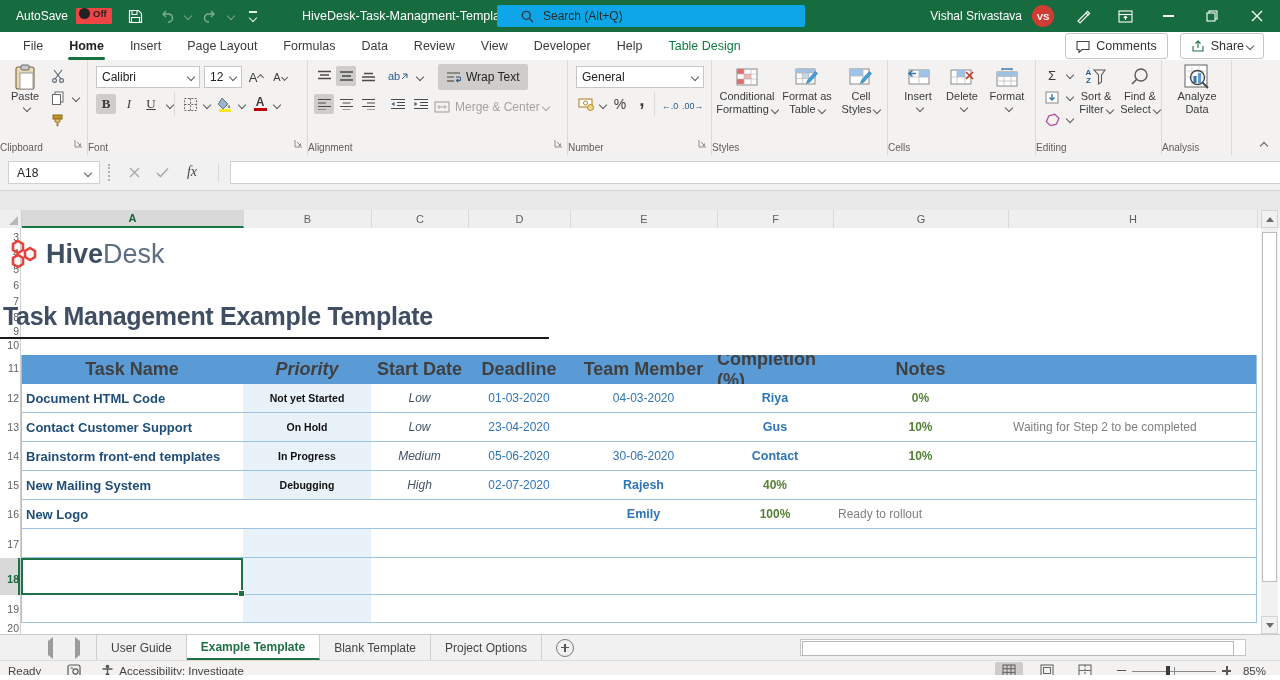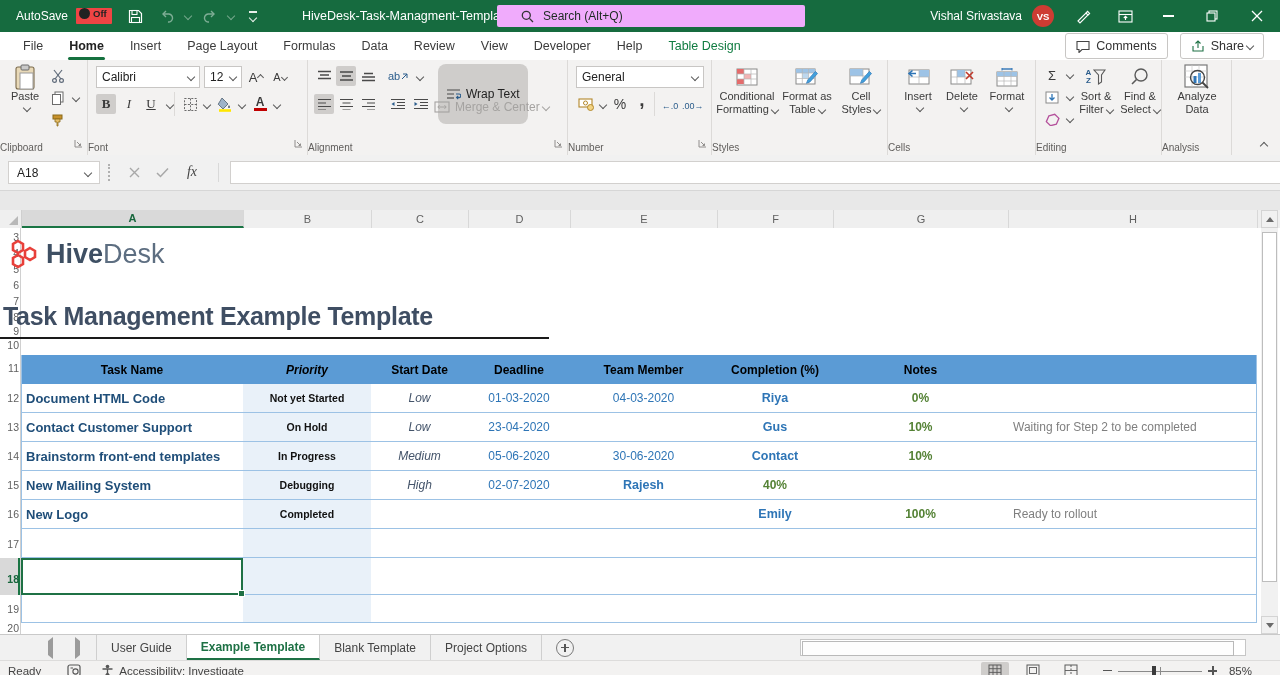--- a/index.html
+++ b/index.html
@@ -8,21 +8,21 @@
   .flex{display:flex;align-items:center}
   .chev{display:inline-block;width:5px;height:5px;border-right:1.4px solid #5a5a5a;border-bottom:1.4px solid #5a5a5a;transform:rotate(45deg);margin-left:3px;flex:none}
   .chev.w{border-color:#e8f0ea}
   .chev.up{transform:rotate(-135deg)}
   
   #titlebar{position:absolute;left:0;top:0;width:1280px;height:32px;background:#166b3f;display:flex;align-items:center;color:#fff}
   #autosave-toggle{width:36px;height:16px;background:#ef4444;border-radius:1px;margin-left:8px;display:flex;align-items:flex-start}
   #autosave-knob{width:11px;height:11px;border-radius:50%;background:#222;margin-left:3px}
   #autosave-state{font-size:9.5px;color:#222;margin-left:3px;font-weight:bold}
   .tb-btn{height:32px;display:flex;align-items:center;justify-content:center}
-  #searchbox{position:absolute;left:497px;top:5px;width:308px;height:22px;background:#f0abfc;border-radius:2px;display:flex;align-items:center;color:#1d2b22;font-size:12px}
+  #searchbox{position:absolute;left:497px;top:5px;width:308px;height:22px;background:#0ea5e9;border-radius:2px;display:flex;align-items:center;color:#1d2b22;font-size:12px}
   #user-avatar{width:22px;height:22px;border-radius:50%;background:#ce3c33;color:#fff;font-size:9.5px;font-weight:bold;display:flex;align-items:center;justify-content:center;margin-left:10px}
   
   #tabsrow{position:absolute;left:0;top:32px;width:1280px;height:28px;background:#fff;display:flex;align-items:center;padding-left:10px;box-sizing:border-box}
   .rtab{padding:0 13px;font-size:12.5px;color:#3b3b3b;height:28px;display:flex;align-items:center;position:relative}
   .rtab.active{font-weight:bold;color:#222}
   .rtab.active::after{content:"";position:absolute;left:12px;right:12px;bottom:0;height:3px;background:#15713f;border-radius:2px}
   .rtab.ctx{color:#107c41}
   .pill-btn{height:24px;border:1px solid #c8c6c4;border-radius:3px;background:#fff;display:flex;align-items:center;padding:0 10px;font-size:12.5px;color:#333;margin-left:12px}
   
   #ribbon{position:absolute;left:0;top:60px;width:1280px;height:95px;background:#f3f2f1;border-bottom:1px solid #d8d6d4}
@@ -49,21 +49,21 @@
   #corner::after{content:"";position:absolute;right:3px;bottom:3px;border-left:9px solid transparent;border-bottom:9px solid #b8b8b8}
   
   #sheetarea{position:absolute;left:0;top:228px;width:1280px;height:406px;background:#fff}
   #rowhdrcol{position:absolute;left:0;top:0;width:21px;height:406px;border-right:1px solid #d0d0d0;box-sizing:border-box;background:#fff}
   .rowh{position:absolute;left:0;width:19px;text-align:right;font-size:10.5px;color:#5f5f5f}
   .rowh.sel{color:#17663c;font-weight:bold}
   #rowh18bg{position:absolute;left:0;top:330px;width:20px;height:37px;background:#d9d9d9;border-right:2px solid #1a7544;box-sizing:border-box}
   .trow{position:absolute;left:21px;width:1236px;display:grid;grid-template-columns:222px 128px 97px 102px 147px 116px 175px 249px;border-bottom:1px solid #9cc2e5;box-sizing:border-box}
   .tc{display:flex;align-items:center;justify-content:center;overflow:hidden}
   .tc.l{justify-content:flex-start;padding-left:5px}
-  .thead{background:#5b9bd5;color:#000000;font-weight:bold;font-size:12px;border-bottom:none}
+  .thead{background:#5b9bd5;color:#404040;font-weight:bold;font-size:18px;border-bottom:none}
   .task{color:#1f4e79;font-weight:bold;font-size:13px}
   .status{background:#e9f1f9;color:#111;font-weight:bold;font-size:10.5px}
   .prio{color:#44546a;font-style:italic;font-size:12px}
   .date{color:#2e75b6;font-size:12px}
   .member{color:#2e75b6;font-weight:bold;font-size:12.5px}
   .pct{color:#548235;font-weight:bold;font-size:12px}
   .note{color:#7f7f7f;font-size:12px}
   .bband{position:absolute;left:222px;width:128px;top:0;bottom:0;background:#e9f1f9}
   #selcell{position:absolute;left:21px;top:330px;width:222px;height:37px;border:2px solid #1f7145;box-sizing:border-box}
   #selcell::after{content:"";position:absolute;right:-4px;bottom:-4px;width:5px;height:5px;background:#1f7145;border:1px solid #fff}
@@ -348,21 +348,21 @@
             <path d="M1 1.5 h14 M7 4.5 h8 M7 7.5 h8 M1 10.5 h14" stroke="#4a4a4a" stroke-width="1.2"></path>
             <path d="M4.5 4 L1.5 6 L4.5 8 z" fill="#2b5d8c"></path>
           </svg>
         </span>
       <span class="sq ab" style="left:103px;top:34px">
           <svg width="16" height="12" viewBox="0 0 16 12">
             <path d="M1 1.5 h14 M7 4.5 h8 M7 7.5 h8 M1 10.5 h14" stroke="#4a4a4a" stroke-width="1.2"></path>
             <path d="M1.5 4 L4.5 6 L1.5 8 z" fill="#2b5d8c"></path>
           </svg>
         </span>
-      <span class="ab flex" style="left:130px;top:4px;height:24px;background:#cfcdcb;border-radius:8px;padding:18px 8px;font-size:12px;color:#222">
+      <span class="ab flex" style="left:130px;top:4px;height:24px;background:#cfcdcb;border-radius:2px;padding:1px 8px;font-size:12px;color:#222">
         <svg width="15" height="12" viewBox="0 0 15 12" style="margin-right:5px">
             <path d="M1 2 h13 M1 6 h7" stroke="#4a4a4a" stroke-width="1.2" fill="none"></path>
             <path d="M10 6 h3 a1.8 1.8 0 0 1 0 3.6 h-2" stroke="#2b5d8c" fill="none" stroke-width="1.2"></path>
             <path d="M12.2 8 L10.6 9.6 L12.2 11.2" stroke="#2b5d8c" fill="none" stroke-width="1.2"></path>
             <path d="M1 10 h7" stroke="#4a4a4a" stroke-width="1.2"></path>
           </svg>
         <span>Wrap Text</span>
       </span>
       <span class="ab flex dis" style="left:122px;top:36px;height:22px;padding:0 4px;font-size:12px">
         <svg width="16" height="12" viewBox="0 0 16 12" style="margin-right:5px">
@@ -681,21 +681,20 @@
       <span class="tc l task">New Mailing System</span>
       <span class="tc status">Debugging</span>
       <span class="tc prio">High</span>
       <span class="tc date">02-07-2020</span>
       <span class="tc member">Rajesh</span>
       <span class="tc pct">40%</span>
       <span class="tc l note"></span>
     </div>
     <div class="trow" style="top:272px;height:29px">
       <span class="tc l task">New Logo</span>
-      <span class="tc status">Completed</span>
       <span class="tc prio"></span>
       <span class="tc date"></span>
       <span class="tc date"></span>
       <span class="tc member">Emily</span>
       <span class="tc pct">100%</span>
       <span class="tc l note">Ready to rollout</span>
     </div>
 
     <div class="trow" style="top:301px;height:29px">
         <span class="bband"></span>
@@ -779,16 +778,16 @@
         <span class="minus"></span>
       </span>
     <span id="zoomtrack">
       <span class="line"></span>
       <span class="tick"></span>
       <span class="handle"></span>
     </span>
     <span style="display:flex;align-items:center">
         <span class="plus"></span>
       </span>
-    <span style="margin-left:12px;margin-right:28px">85%</span>
+    <span style="margin-left:12px;margin-right:14px">85%</span>
   </div>
 
 </div>
 
 </body></html>

